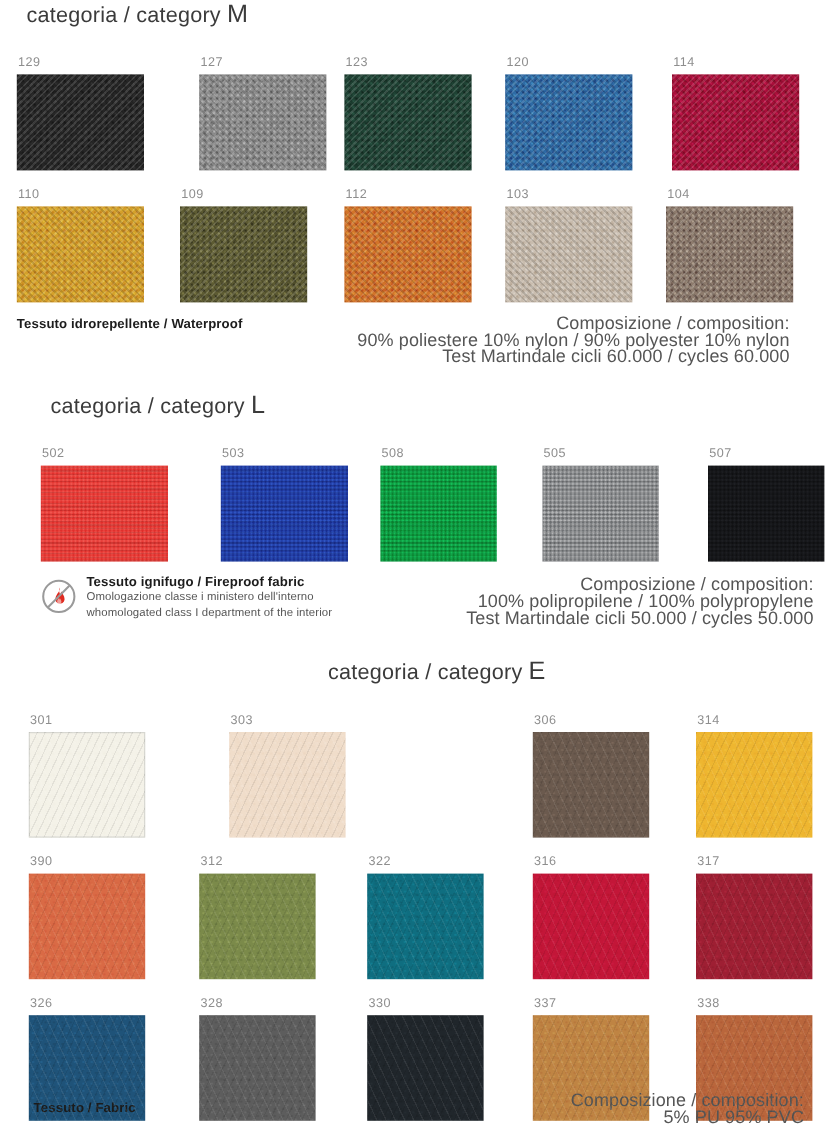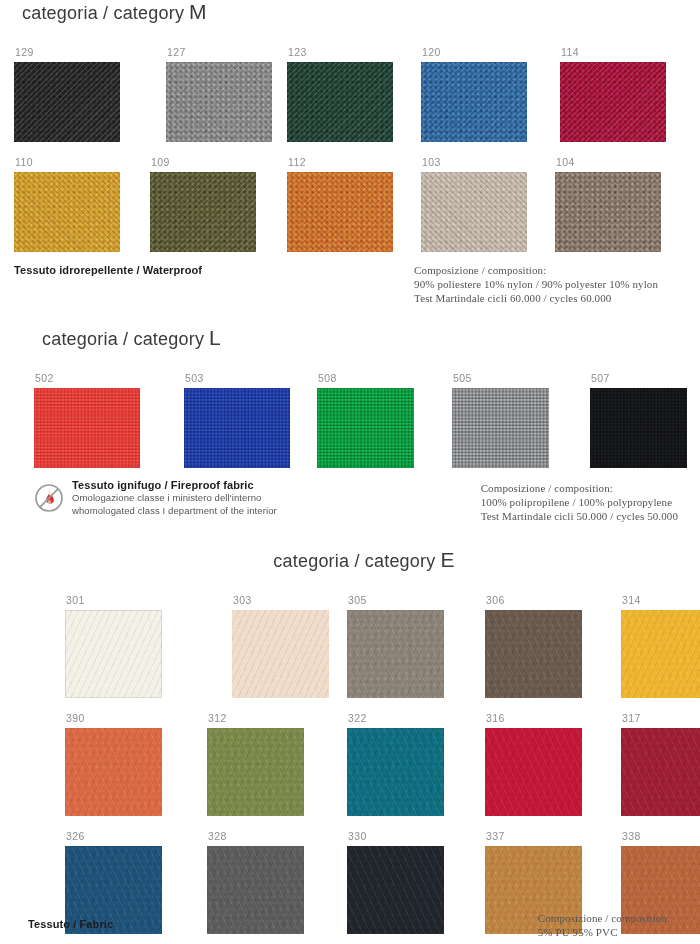--- a/index.html
+++ b/index.html
@@ -26,21 +26,21 @@
     white-space: nowrap;
   }
   .cat-heading .cat-letter {
     font-size: 21px;
     font-weight: 400;
     margin-left: 5px;
   }
 
   .grid { position: relative; width: 700px; }
   .srow { position: relative; height: 100px; margin-top: 10px; }
-  .srow.tall { height: 108px; margin-left: 41px; }
+  .srow.tall { height: 108px; }
 
   .swatch-cell {
     position: absolute;
     top: 0;
     width: 134px;
   }
   .swatch-code {
     font-size: 10.5px;
     color: #8e8e8e;
     letter-spacing: 0.4px;
@@ -120,25 +120,25 @@
   .note-left {
     position: absolute;
     font-size: 11px;
     font-weight: bold;
     color: #1c1c1c;
     letter-spacing: 0.1px;
   }
   .note-right {
     position: absolute;
     right: 42px;
-    font-size: 11px;
+    text-align: right;
+    font-size: 15px;
     line-height: 14px;
     color: #555;
     letter-spacing: 0.1px;
-    font-family: Liberation Serif, serif;
   }
 
   .fireproof {
     position: absolute;
     display: flex;
     align-items: flex-end;
     gap: 8px;
   }
   .fp-icon { flex: 0 0 auto; margin-top: 1px; }
   .fp-title {
@@ -270,24 +270,20 @@
     <div class="grid" style="margin-top:22px;">
       <div class="srow tall">
         <div class="swatch-cell" style="left:24px;">
           <div class="swatch-code">301</div>
           <div class="swatch tex-leather light-border" style="background-color: rgb(244, 242, 232);"></div>
         </div>
         <div class="swatch-cell" style="left:166px;padding-left:25px;">
           <div class="swatch-code">303</div>
           <div class="swatch tex-leather" style="background-color: rgb(240, 221, 202);"></div>
         </div>
-        <div class="swatch-cell" style="left:306px;">
-          <div class="swatch-code">305</div>
-          <div class="swatch tex-leather" style="background-color: rgb(141, 131, 119);"></div>
-        </div>
         <div class="swatch-cell" style="left:444px;">
           <div class="swatch-code">306</div>
           <div class="swatch tex-leather" style="background-color: rgb(107, 90, 78);"></div>
         </div>
         <div class="swatch-cell" style="left:580px;">
           <div class="swatch-code">314</div>
           <div class="swatch tex-leather" style="background-color: rgb(238, 182, 48);"></div>
         </div>
       </div>
       <div class="srow tall">

